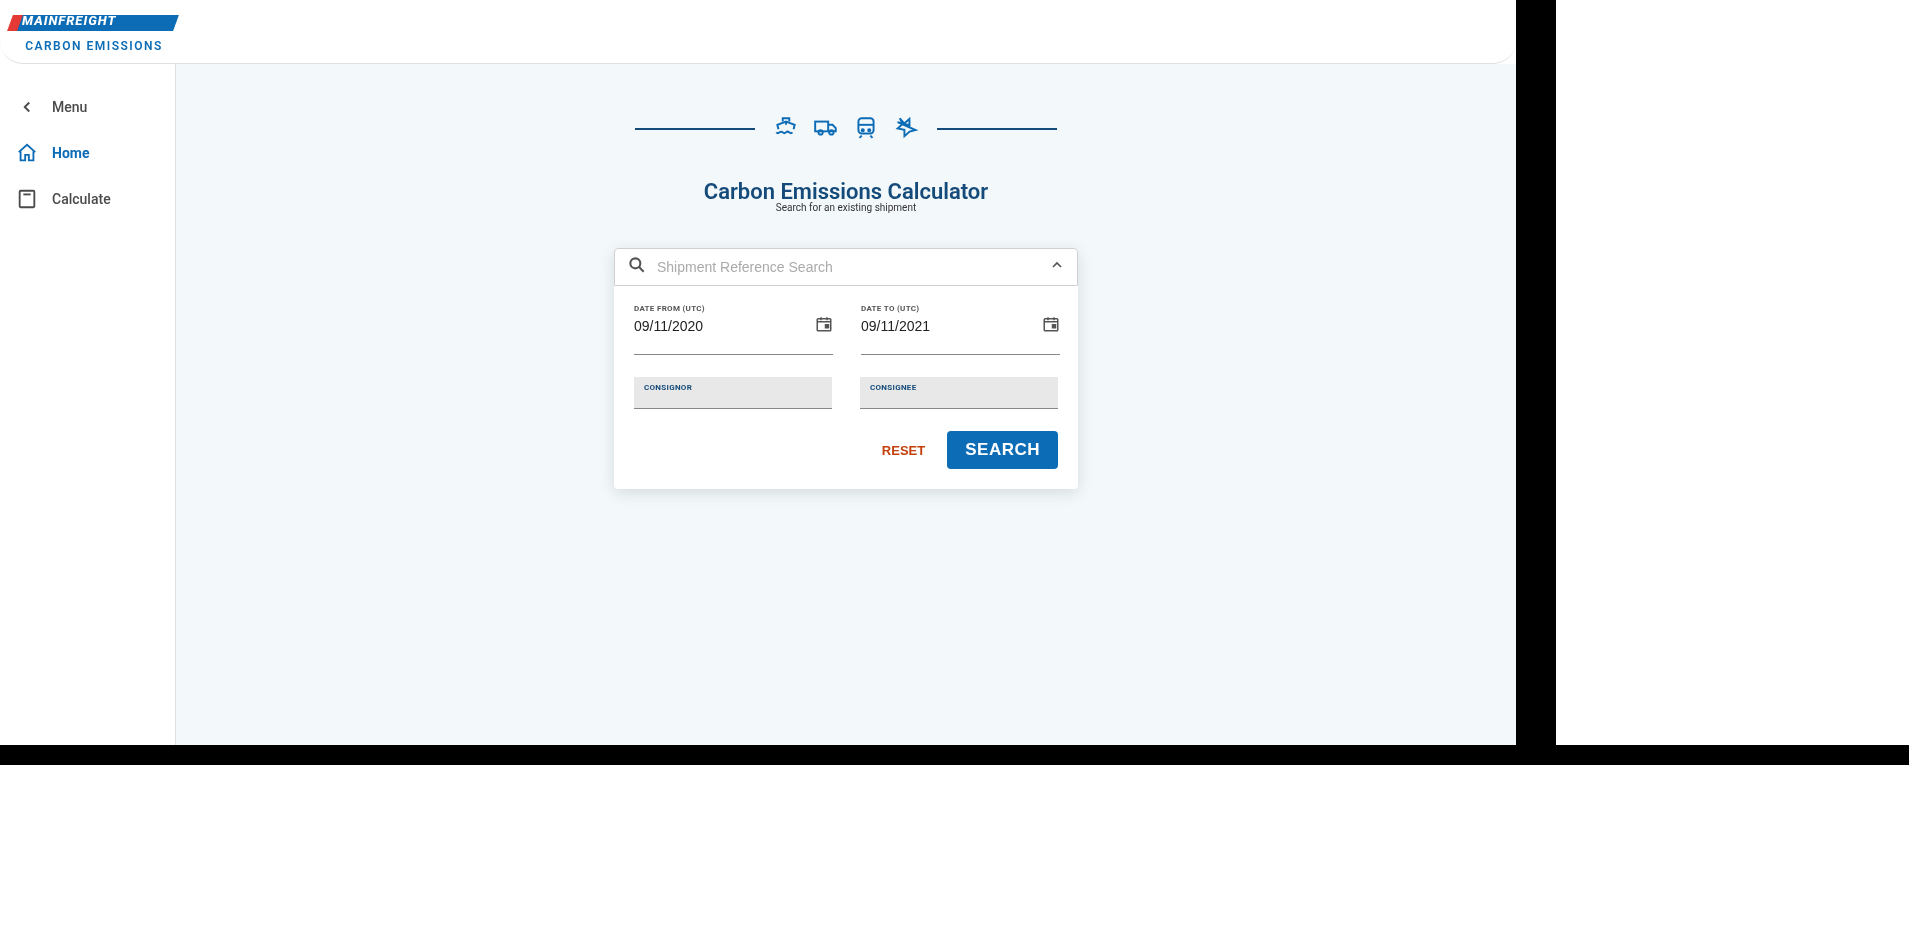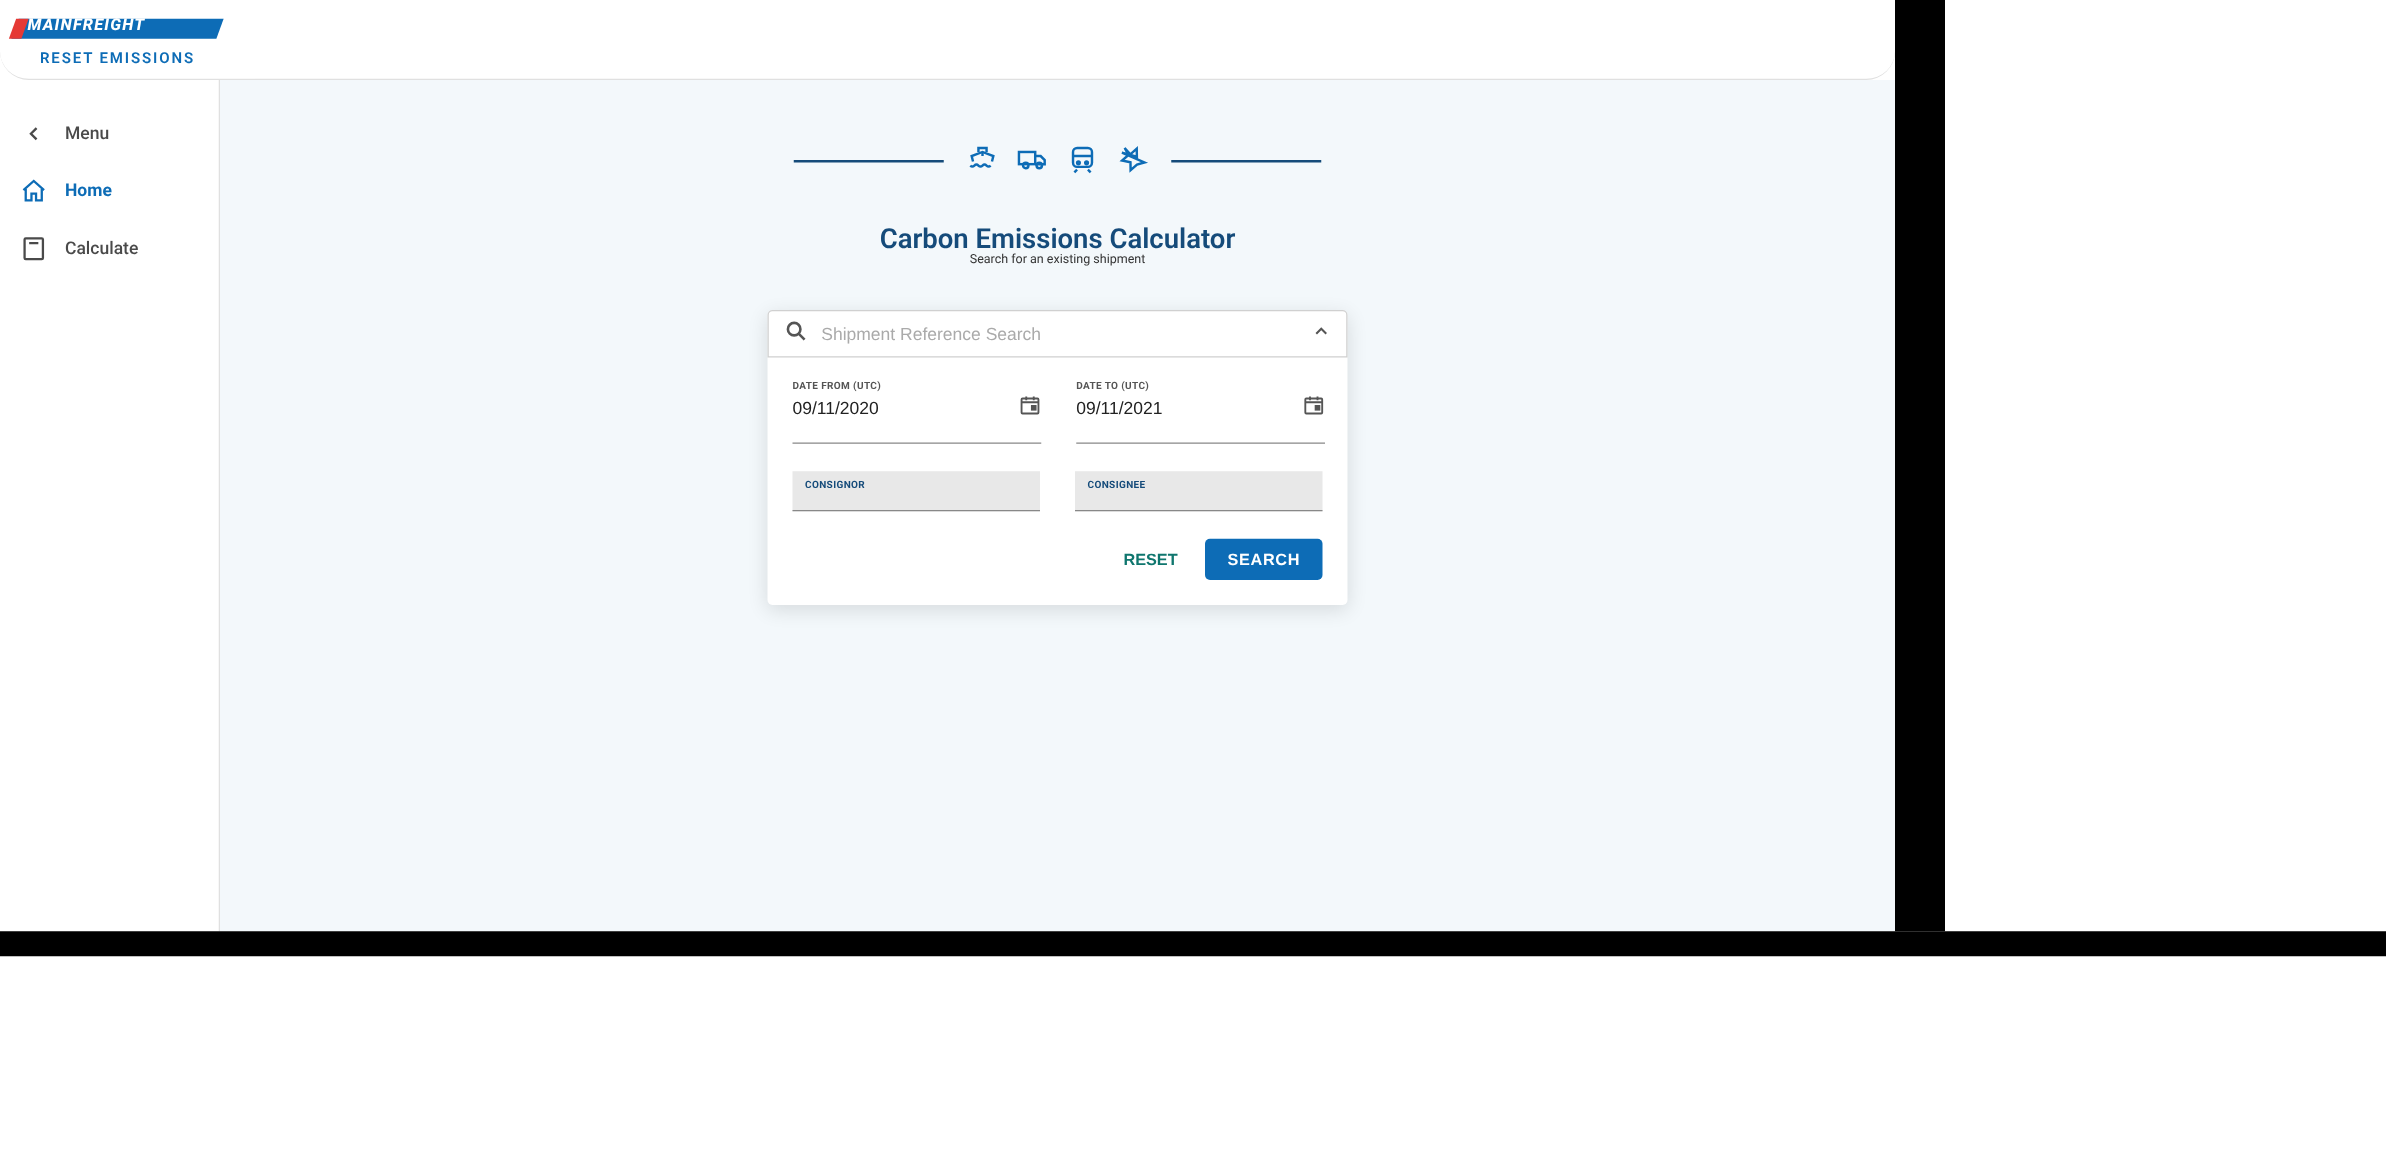--- a/index.html
+++ b/index.html
@@ -235,49 +235,49 @@
     justify-content: flex-end;
     gap: 12px;
     align-items: center;
     margin-top: 10px;
   }
   .btn-reset {
     background: none;
     border: none;
     font-size: 13px;
     font-weight: 600;
-    color: #0f766e;
+    color: #c2410c;
     cursor: pointer;
     padding: 8px 10px;
   }
   .btn-search {
     background: #0d6cb6;
     color: #fff;
     border: none;
-    font-size: 13px;
+    font-size: 17px;
     font-weight: 600;
     padding: 9px 18px;
     border-radius: 4px;
     cursor: pointer;
     letter-spacing: 0.5px;
   }
 </style>
 </head>
 <body>
 
 <div class="app-wrap">
 
   <div class="header">
     <div class="logo-block">
       <div class="logo-main">
         <div class="logo-stripe"></div>
         <div class="logo-red"></div>
         <div class="logo-text">MAINFREIGHT</div>
       </div>
-      <div class="logo-sub">RESET EMISSIONS</div>
+      <div class="logo-sub">CARBON EMISSIONS</div>
     </div>
   </div>
 
   <div class="body-row">
 
     <div class="sidebar">
       <div class="side-item">
         <span class="icon">
           <svg width="18" height="18" viewBox="0 0 24 24" fill="none" stroke-width="2.5">
               <polyline points="15 18 9 12 15 6"></polyline>

